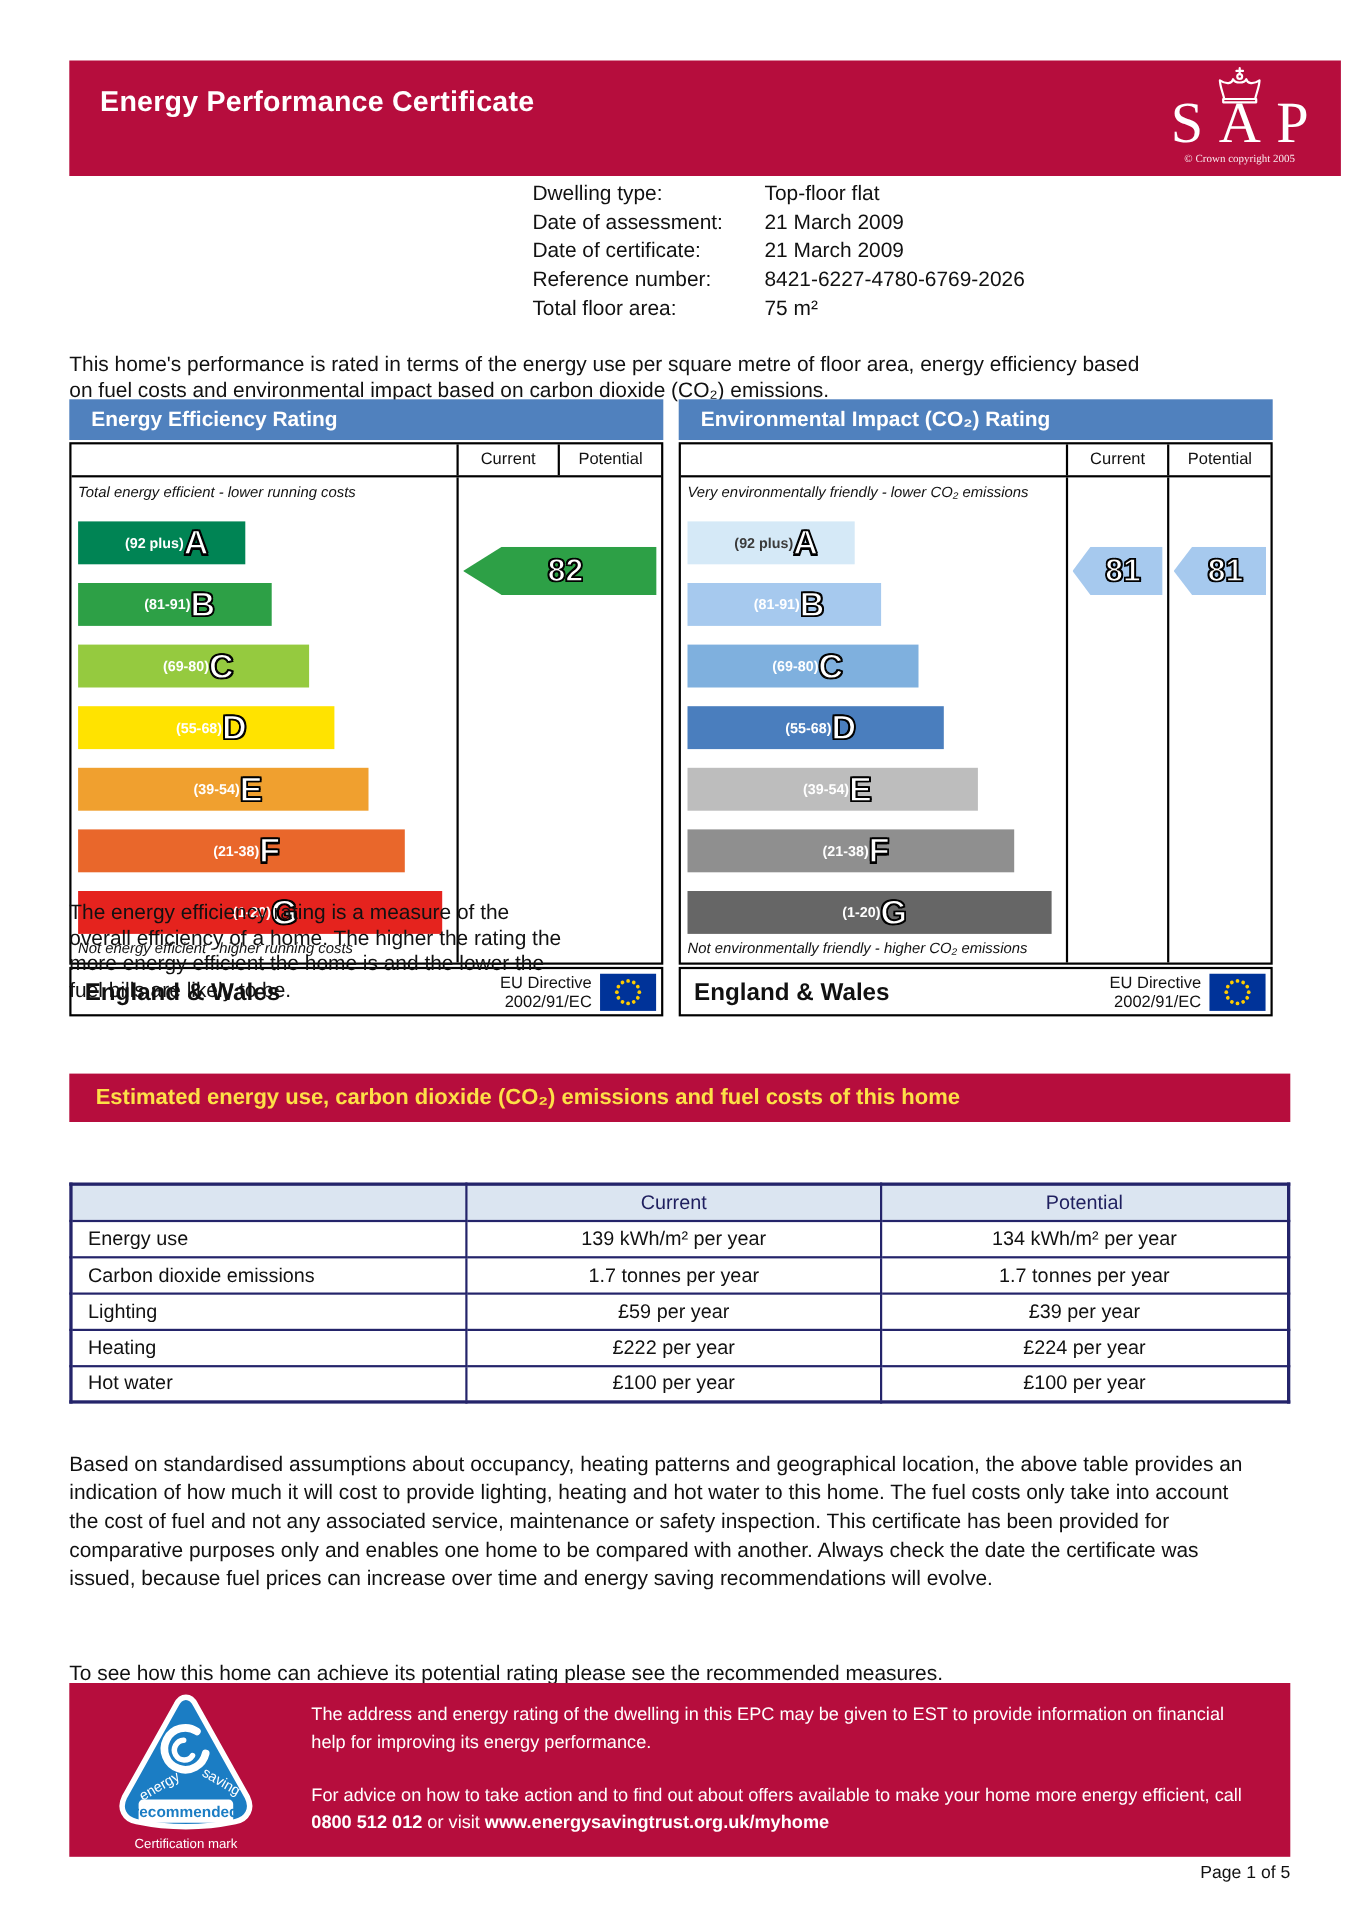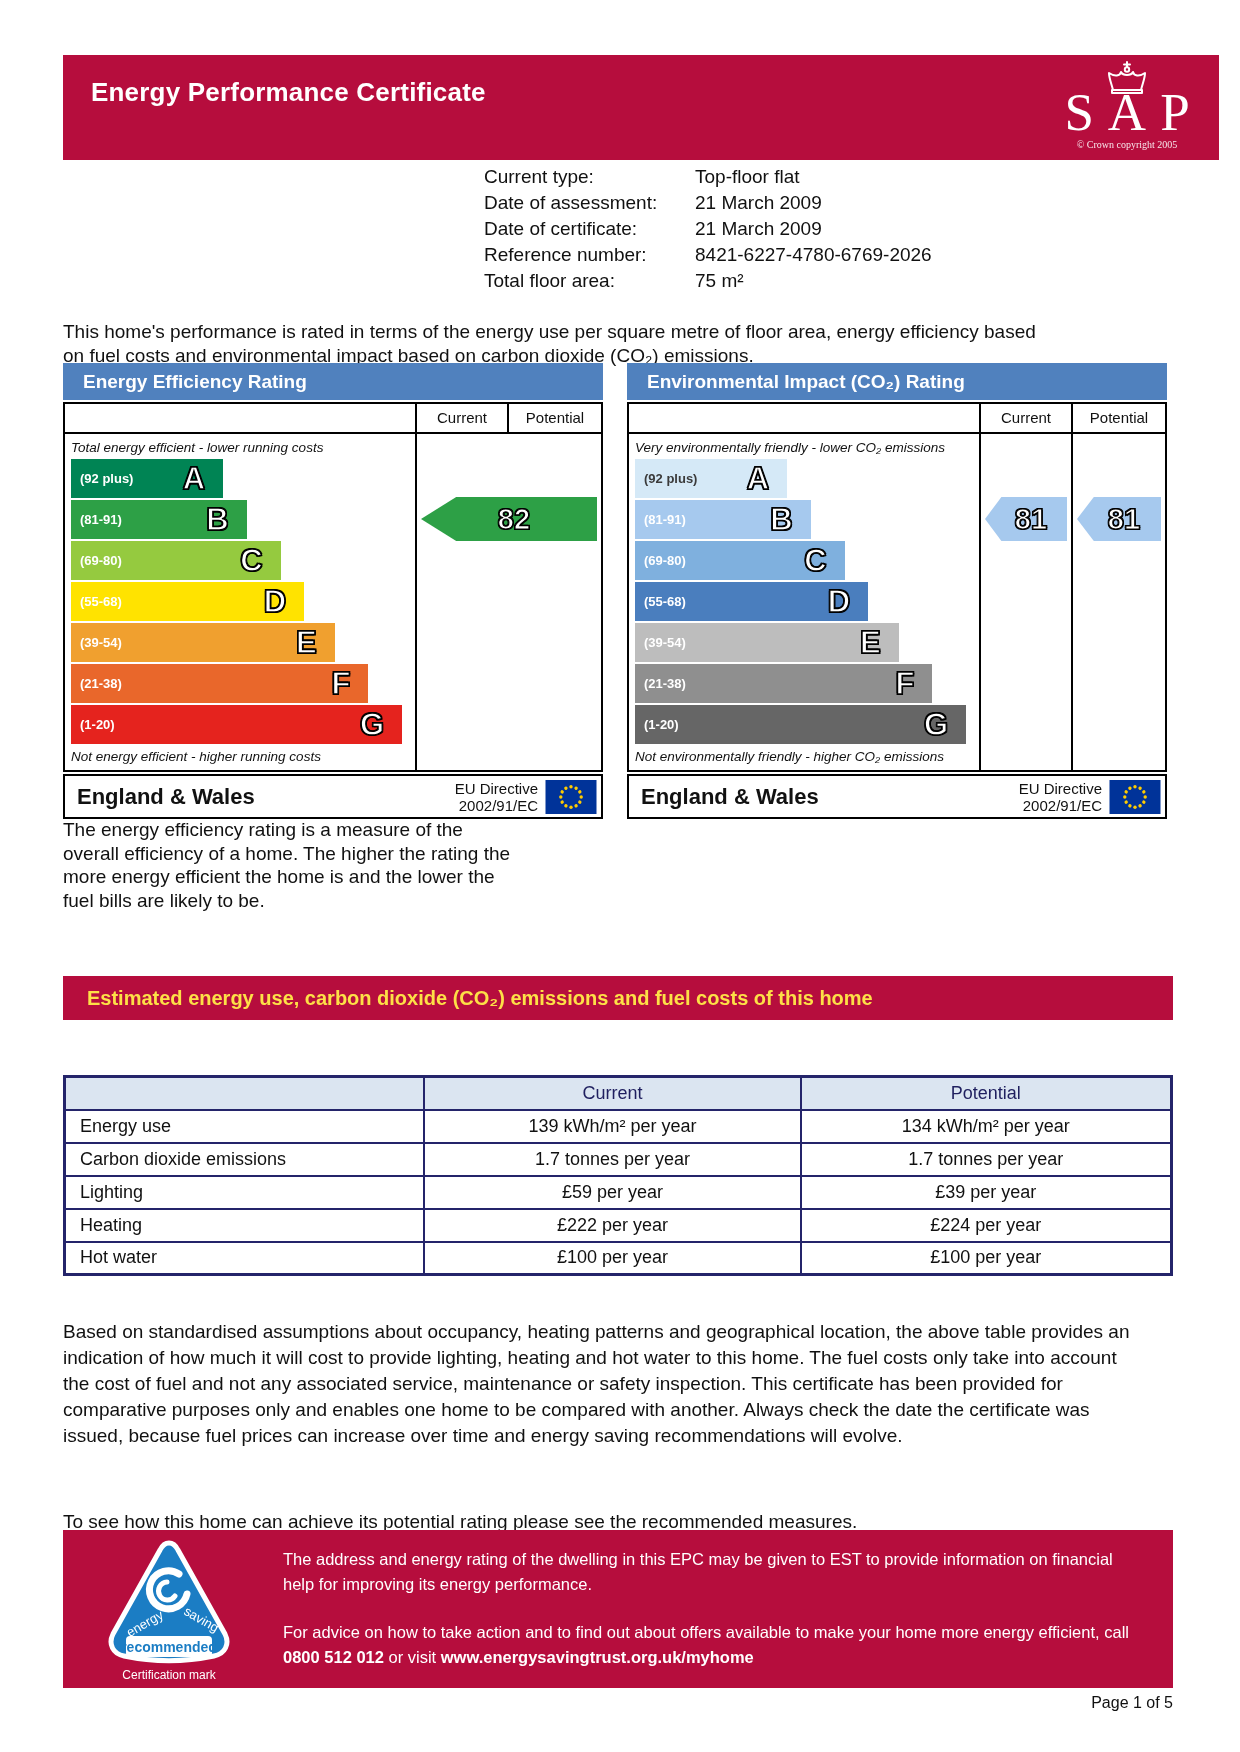--- a/index.html
+++ b/index.html
@@ -15,35 +15,35 @@
   .sap-crown { display:block; margin:0 auto -10px auto; }
   .sap-letters { font-family:"Liberation Serif", serif; font-size:53px; line-height:1.05; letter-spacing:14px; text-indent:14px; }
   .sap-copy { font-family:"Liberation Serif", serif; font-size:10px; margin-top:-2px; opacity:.9; }
   
   .details { position:absolute; left:484px; top:164px; font-size:19px; }
   .details .drow { height:26px; line-height:26px; white-space:nowrap; }
   .dlabel { display:inline-block; width:211px; }
   
   .intro { position:absolute; left:63px; top:301px; width:995px; font-size:19px; line-height:24px; }
   
-  .charts { position:absolute; left:63px; top:363px; display:flex; gap:24px; }
+  .charts { position:absolute; left:63px; top:363px; display:flex; gap:14px; }
   .chart { width:540px; }
   .chart-title { height:37px; line-height:37px; background:#5081BE; color:#fff; font-size:19px; font-weight:bold; padding-left:20px; }
   .chart-frame { border:2px solid #000; margin-top:2px; }
   .chart-header-row { display:flex; height:30px; border-bottom:2px solid #000; }
   .chart-header-row .bands-col { width:350px; }
   .chart-header-row .val-col { width:92px; border-left:2px solid #000; text-align:center; font-size:15px; line-height:28px; }
   .chart-header-row .val-col:last-child { flex:1; }
   .chart-body-row { display:flex; }
   .bands-cell { width:350px; padding:3px 6px 2px 6px; }
   .val-cell { width:92px; border-left:2px solid #000; position:relative; }
   .val-cell:last-child { flex:1; }
   .chart-note { font-style:italic; font-size:13.5px; height:22px; line-height:22px; color:#111; white-space:nowrap; }
   .band-row { height:41px; }
-  .band-bar { height:39px; display:flex; align-items:center; justify-content:space-between; padding:0 18px 0 9px; }
+  .band-bar { height:39px; display:flex; align-items:center; justify-content:center; padding:0 0 0 9px;margin-top:15px; }
   .band-range { font-size:13px; font-weight:bold; color:#fff; white-space:nowrap; }
   .band-letter { font-size:31px; font-weight:bold; color:#fff; line-height:1;
                  -webkit-text-stroke:1.3px #000; text-shadow:-1px -1px 0 #000,1px -1px 0 #000,-1px 1px 0 #000,1px 1px 0 #000; }
   .arrow { position:absolute; left:4px; right:4px; height:44px; line-height:44px; text-align:center;
            clip-path:polygon(0 50%,20% 0,100% 0,100% 100%,20% 100%);
            color:#fff; font-size:29px; font-weight:bold; padding-left:10px;
            -webkit-text-stroke:1.2px #000; text-shadow:-1px -1px 0 #000,1px -1px 0 #000,-1px 1px 0 #000,1px 1px 0 #000; }
   .chart-footer { border:2px solid #000; margin-top:2px; height:45px; display:flex; align-items:center; }
   .region { flex:1; font-size:22px; font-weight:bold; padding-left:12px; color:#111; }
   .directive { font-size:15px; text-align:right; line-height:17px; margin-right:7px; }
@@ -93,21 +93,21 @@
           <path d="M8 30 C6 22 4 18 4 13 C10 17 15 16 16 12 C18 16 26 16 28 12 C29 16 34 17 40 13 C40 18 38 22 36 30"></path>
           <path d="M7 30 h30 v3 h-30 Z"></path>
         </g>
       </svg>
       <div class="sap-letters">SAP</div>
       <div class="sap-copy">© Crown copyright 2005</div>
     </div>
   </header>
 
   <section class="details">
-    <div class="drow"><span class="dlabel">Current type:</span><span>Top-floor flat</span></div>
+    <div class="drow"><span class="dlabel">Dwelling type:</span><span>Top-floor flat</span></div>
     <div class="drow"><span class="dlabel">Date of assessment:</span><span>21 March 2009</span></div>
     <div class="drow"><span class="dlabel">Date of certificate:</span><span>21 March 2009</span></div>
     <div class="drow"><span class="dlabel">Reference number:</span><span>8421-6227-4780-6769-2026</span></div>
     <div class="drow"><span class="dlabel">Total floor area:</span><span>75 m²</span></div>
   </section>
 
   <p class="intro">This home's performance is rated in terms of the energy use per square metre of floor area, energy efficiency based on fuel costs and environmental impact based on carbon dioxide (CO₂) emissions.</p>
 
   <div class="charts">
 

